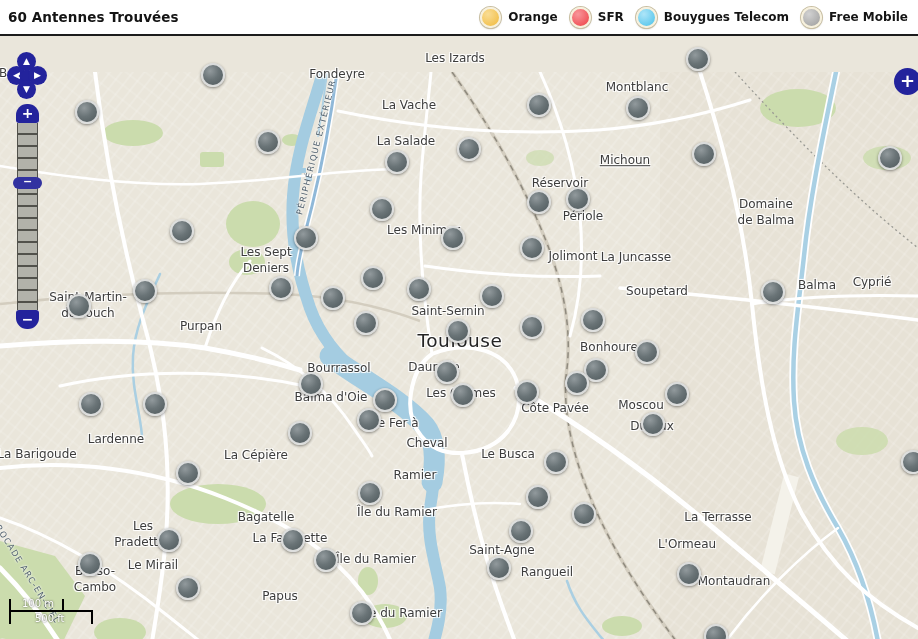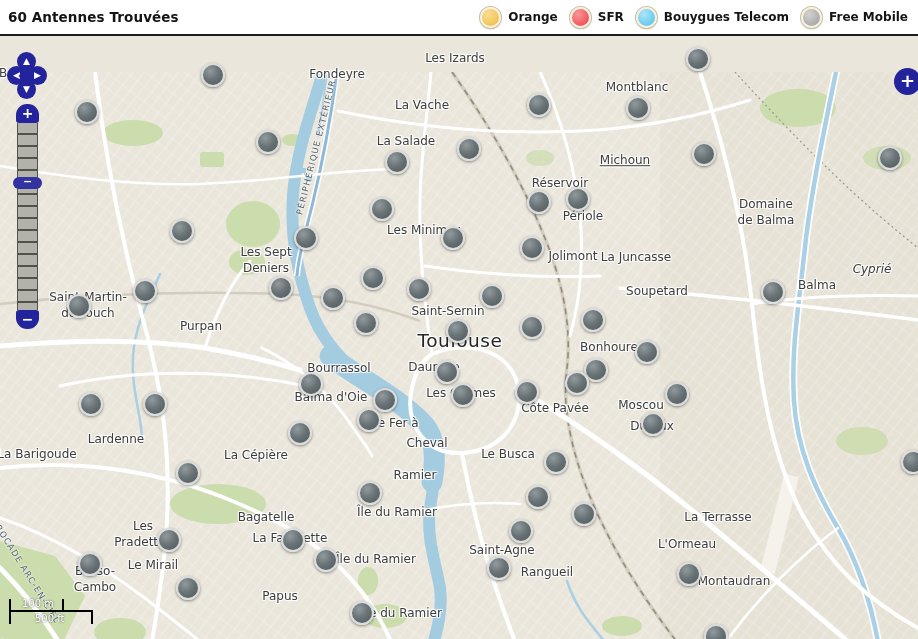--- a/index.html
+++ b/index.html
@@ -192,34 +192,34 @@
         <path d="M838,492 C800,520 760,560 730,600 C715,620 705,630 700,639" stroke-width="2.5"></path>
         <path d="M405,478 C440,470 480,465 520,468" stroke-width="2.5"></path>
       </g>
     </svg>
   </div>
 
   <div class="layer">
       <div class="place-label" style="left: 3px; top: 74px;">B</div>
       <div class="place-label" style="left: 455px; top: 59px;">Les Izards</div>
       <div class="place-label" style="left: 337px; top: 75px;">Fondeyre</div>
-      <div class="place-label" style="left: 422px; top: 106px; text-align: right;">La Vache</div>
+      <div class="place-label" style="left: 409px; top: 106px; text-align: right;">La Vache</div>
       <div class="place-label" style="left: 637px; top: 88px;">Montblanc</div>
       <div class="place-label" style="left: 406px; top: 142px;">La Salade</div>
       <div class="place-label" style="left: 625px; top: 161px; text-decoration: underline;">Michoun</div>
       <div class="place-label" style="left: 560px; top: 184px;">Réservoir</div>
       <div class="place-label" style="left: 583px; top: 217px;">Périole</div>
       <div class="place-label" style="left: 766px; top: 213px;">Domaine
 de Balma</div>
       <div class="place-label" style="left: 424px; top: 231px;">Les Minimes</div>
       <div class="place-label" style="left: 573px; top: 257px;">Jolimont</div>
       <div class="place-label" style="left: 636px; top: 258px;">La Juncasse</div>
       <div class="place-label" style="left: 657px; top: 292px;">Soupetard</div>
       <div class="place-label" style="left: 817px; top: 286px;">Balma</div>
-      <div class="place-label" style="left: 872px; top: 270px; font-style: italic;">Cyprié</div>
+      <div class="place-label" style="left: 872px; top: 283px;">Cyprié</div>
       <div class="place-label" style="left: 266px; top: 261px;">Les Sept
 Deniers</div>
       <div class="place-label" style="left: 88px; top: 306px;">Saint-Martin-
 du Touch</div>
       <div class="place-label" style="left: 201px; top: 327px;">Purpan</div>
       <div class="place-label" style="left: 448px; top: 312px;">Saint-Sernin</div>
       <div class="place-label" style="left: 434px; top: 368px;">Daurade</div>
       <div class="place-label" style="left: 339px; top: 369px;">Bourrassol</div>
       <div class="place-label" style="left: 331px; top: 398px;">Balma d'Oie</div>
       <div class="place-label" style="left: 461px; top: 394px;">Les Carmes</div>

